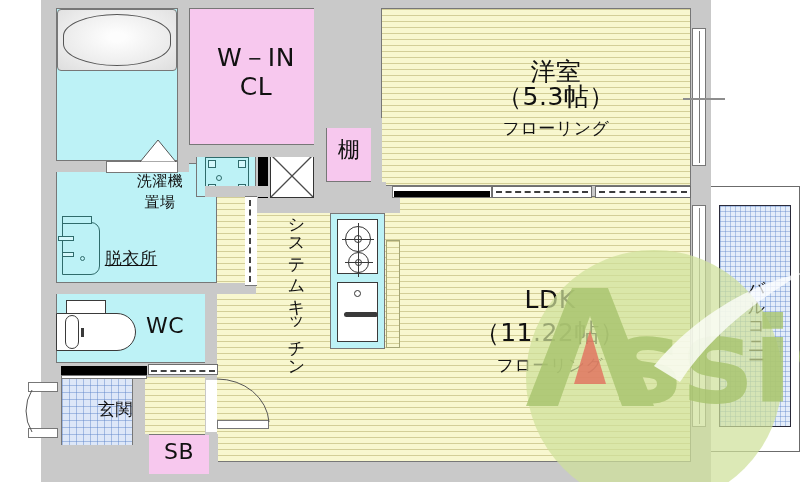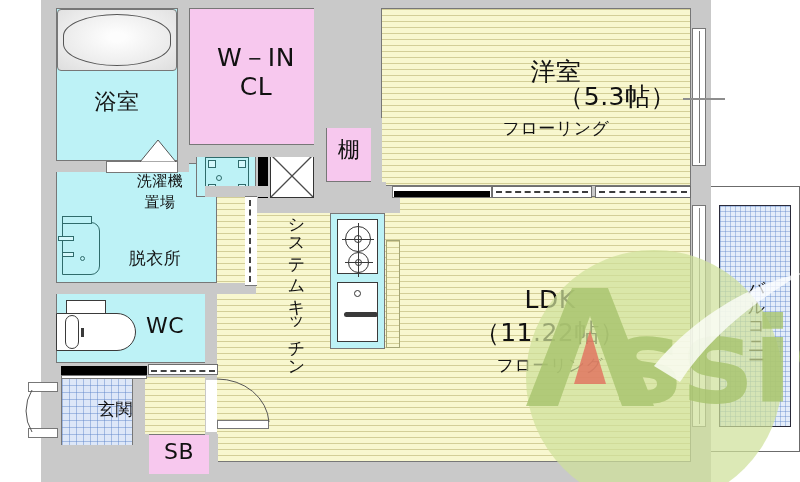--- a/index.html
+++ b/index.html
@@ -215,35 +215,34 @@
 
   <div class="b white outline-thin" style="left:692px;top:28px;width:14px;height:138px;"></div>
   <div class="b" style="left:699px;top:31px;width:1px;height:132px;background:#777;"></div>
   <div class="b wall-line" style="left:683px;top:98px;width:42px;height:2px;"></div>
 
   <div class="b white outline-thin" style="left:692px;top:205px;width:14px;height:222px;"></div>
   <div class="b" style="left:699px;top:208px;width:1px;height:216px;background:#888;"></div>
 
   <div class="b white outline-thin" style="left:61px;top:375px;width:86px;height:4px;"></div>
 
-  <div class="lbl mid" style="left:56px;top:90px;width:122px;">浴室</div>
 
   <div class="lbl big" style="left:189px;top:44px;width:134px;">W－IN</div>
   <div class="lbl big" style="left:189px;top:73px;width:134px;">CL</div>
 
   <div class="lbl big" style="left:436px;top:58px;width:240px;">洋室</div>
-  <div class="lbl big" style="left:436px;top:83px;width:240px;text-align:right;">（5.3帖）</div>
+  <div class="lbl big" style="left:436px;top:83px;width:240px;">（5.3帖）</div>
   <div class="lbl sm" style="left:436px;top:119px;width:240px;">フローリング</div>
 
   <div class="lbl mid" style="left:326px;top:138px;width:46px;">棚</div>
 
   <div class="lbl xs" style="left:110px;top:194px;width:100px;">置場</div>
   <div class="lbl xs" style="left:110px;top:173px;width:100px;">洗濯機</div>
 
-  <div class="lbl sm" style="left:100px;top:249px;width:110px;">脱衣所</div>
+  <div class="lbl sm" style="left:76px;top:249px;width:110px;text-decoration:underline;">脱衣所</div>
 
   <div class="lbl sm v" style="left:288px;top:206px;height:146px;">システムキッチン</div>
 
   <div class="lbl big" style="left:420px;top:286px;width:260px;">LDK</div>
   <div class="lbl big" style="left:420px;top:319px;width:260px;">（11.22帖）</div>
   <div class="lbl sm" style="left:420px;top:356px;width:260px;">フローリング</div>
 
   <div class="lbl mid" style="left:130px;top:314px;width:70px;">WC</div>
 
   <div class="lbl sm" style="left:76px;top:400px;width:79px;">玄関</div>

